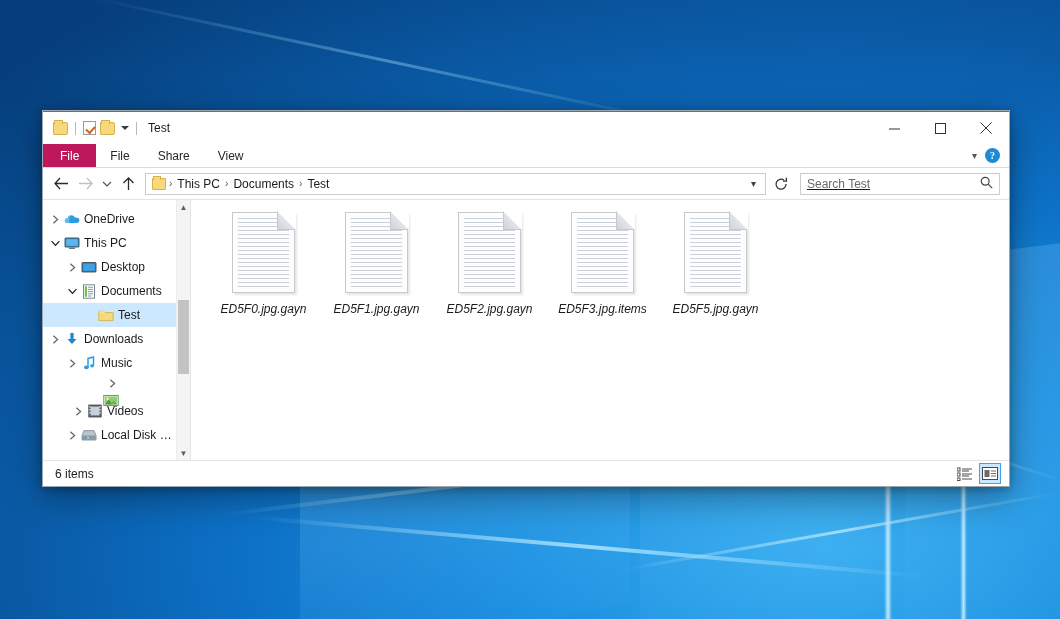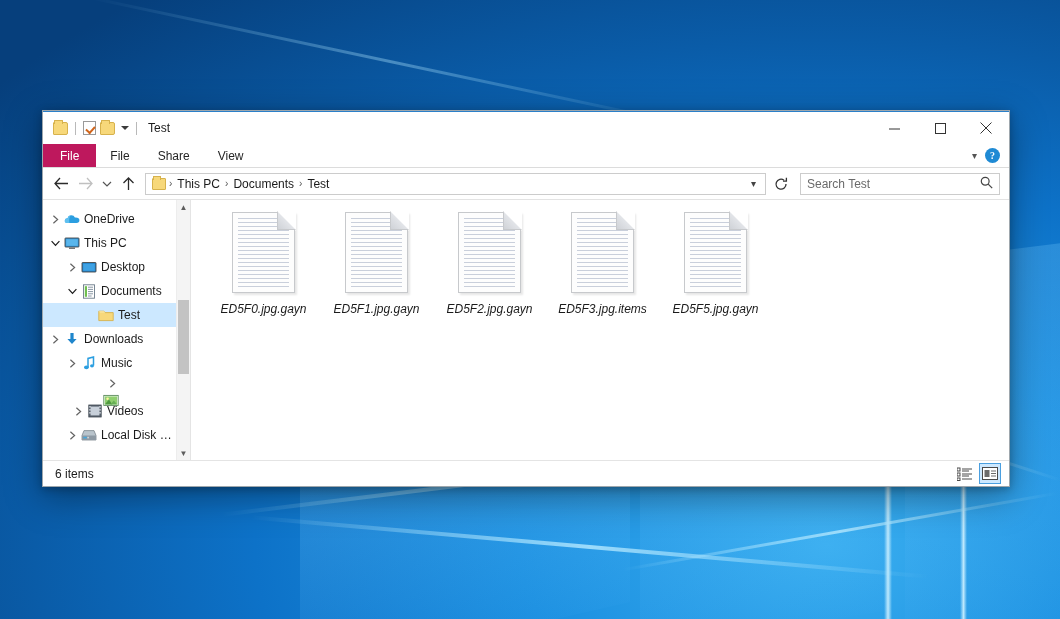--- a/index.html
+++ b/index.html
@@ -163,20 +163,21 @@
   .refreshbtn {
     width: 22px; height: 22px; margin-left: 2px;
     display: flex; align-items: center; justify-content: center;
     color: #333;
   }
   .searchbox {
     width: 200px; height: 22px; margin-left: 6px;
     border: 1px solid #cccccc; background: #ffffff;
     display: flex; align-items: center;
     padding: 0 6px;
+    text-decoration: underline;
   }
   .searchbox input {
     flex: 1 1 auto; border: none; outline: none;
     font-family: "Liberation Sans", sans-serif;
     font-size: 12px; color: #4a4a4a; background: transparent;
   }
   .searchbox input::placeholder { color: #6a6a6a; }
 
   
   .body {

